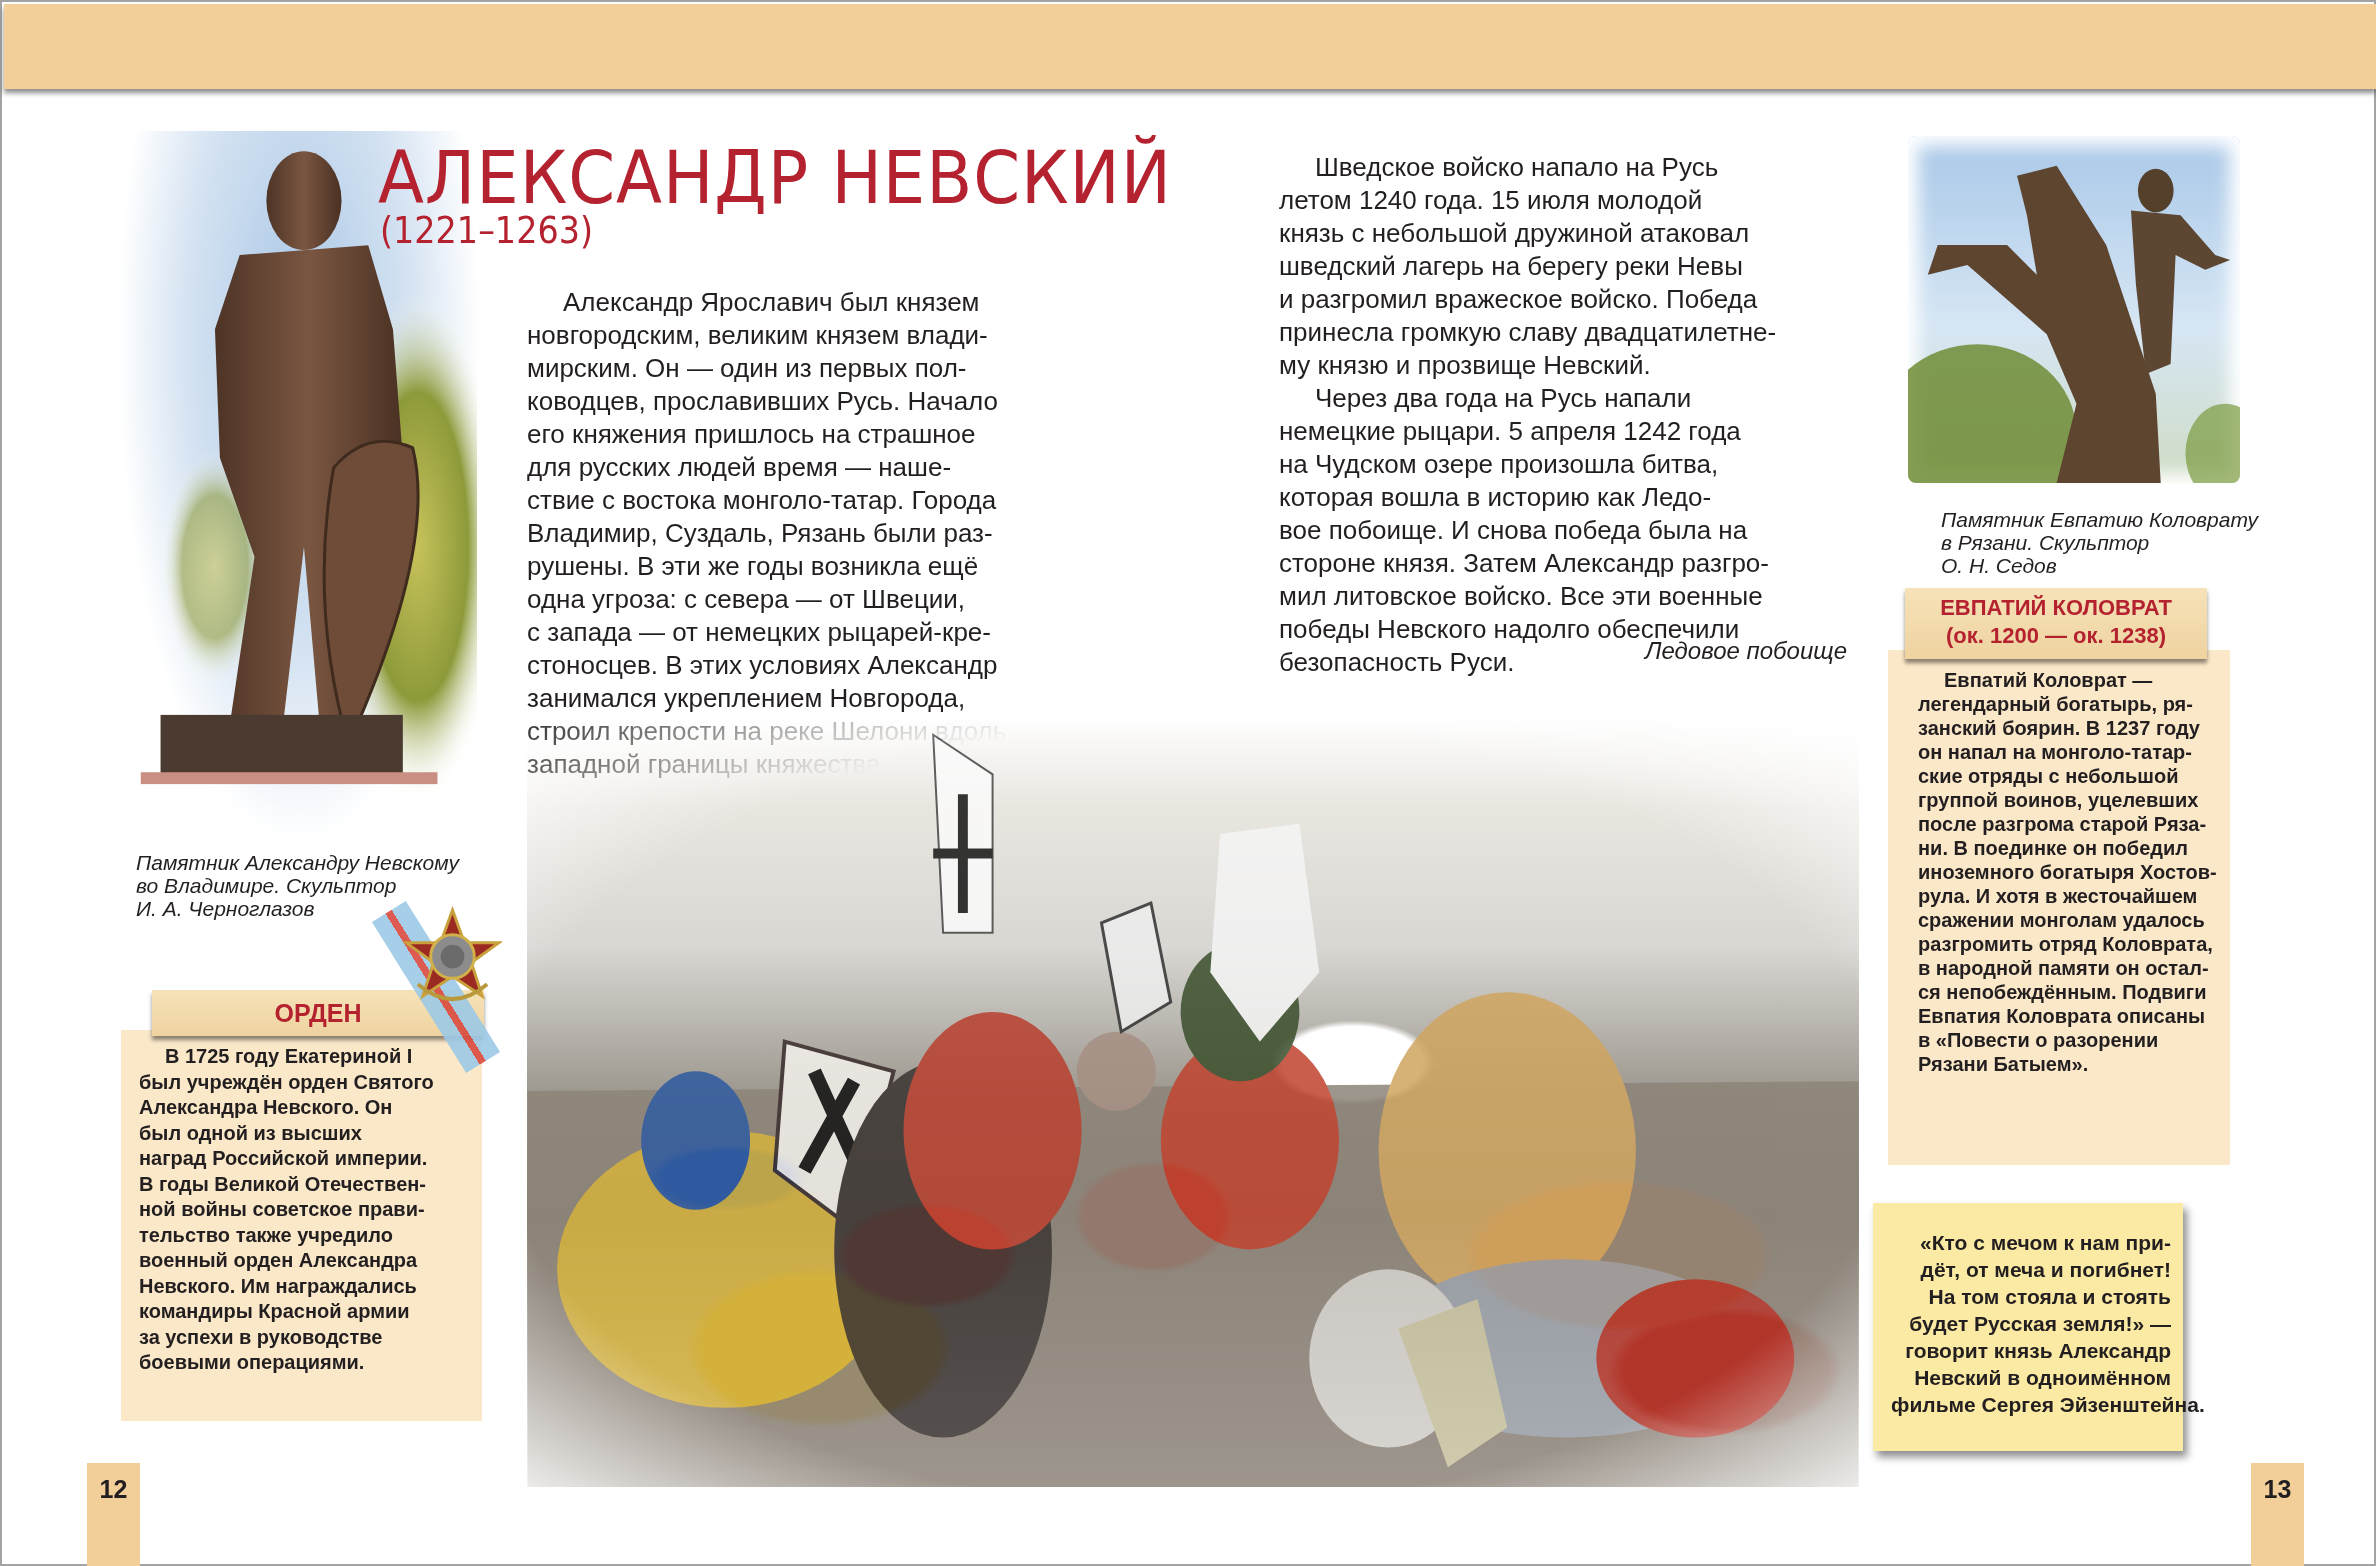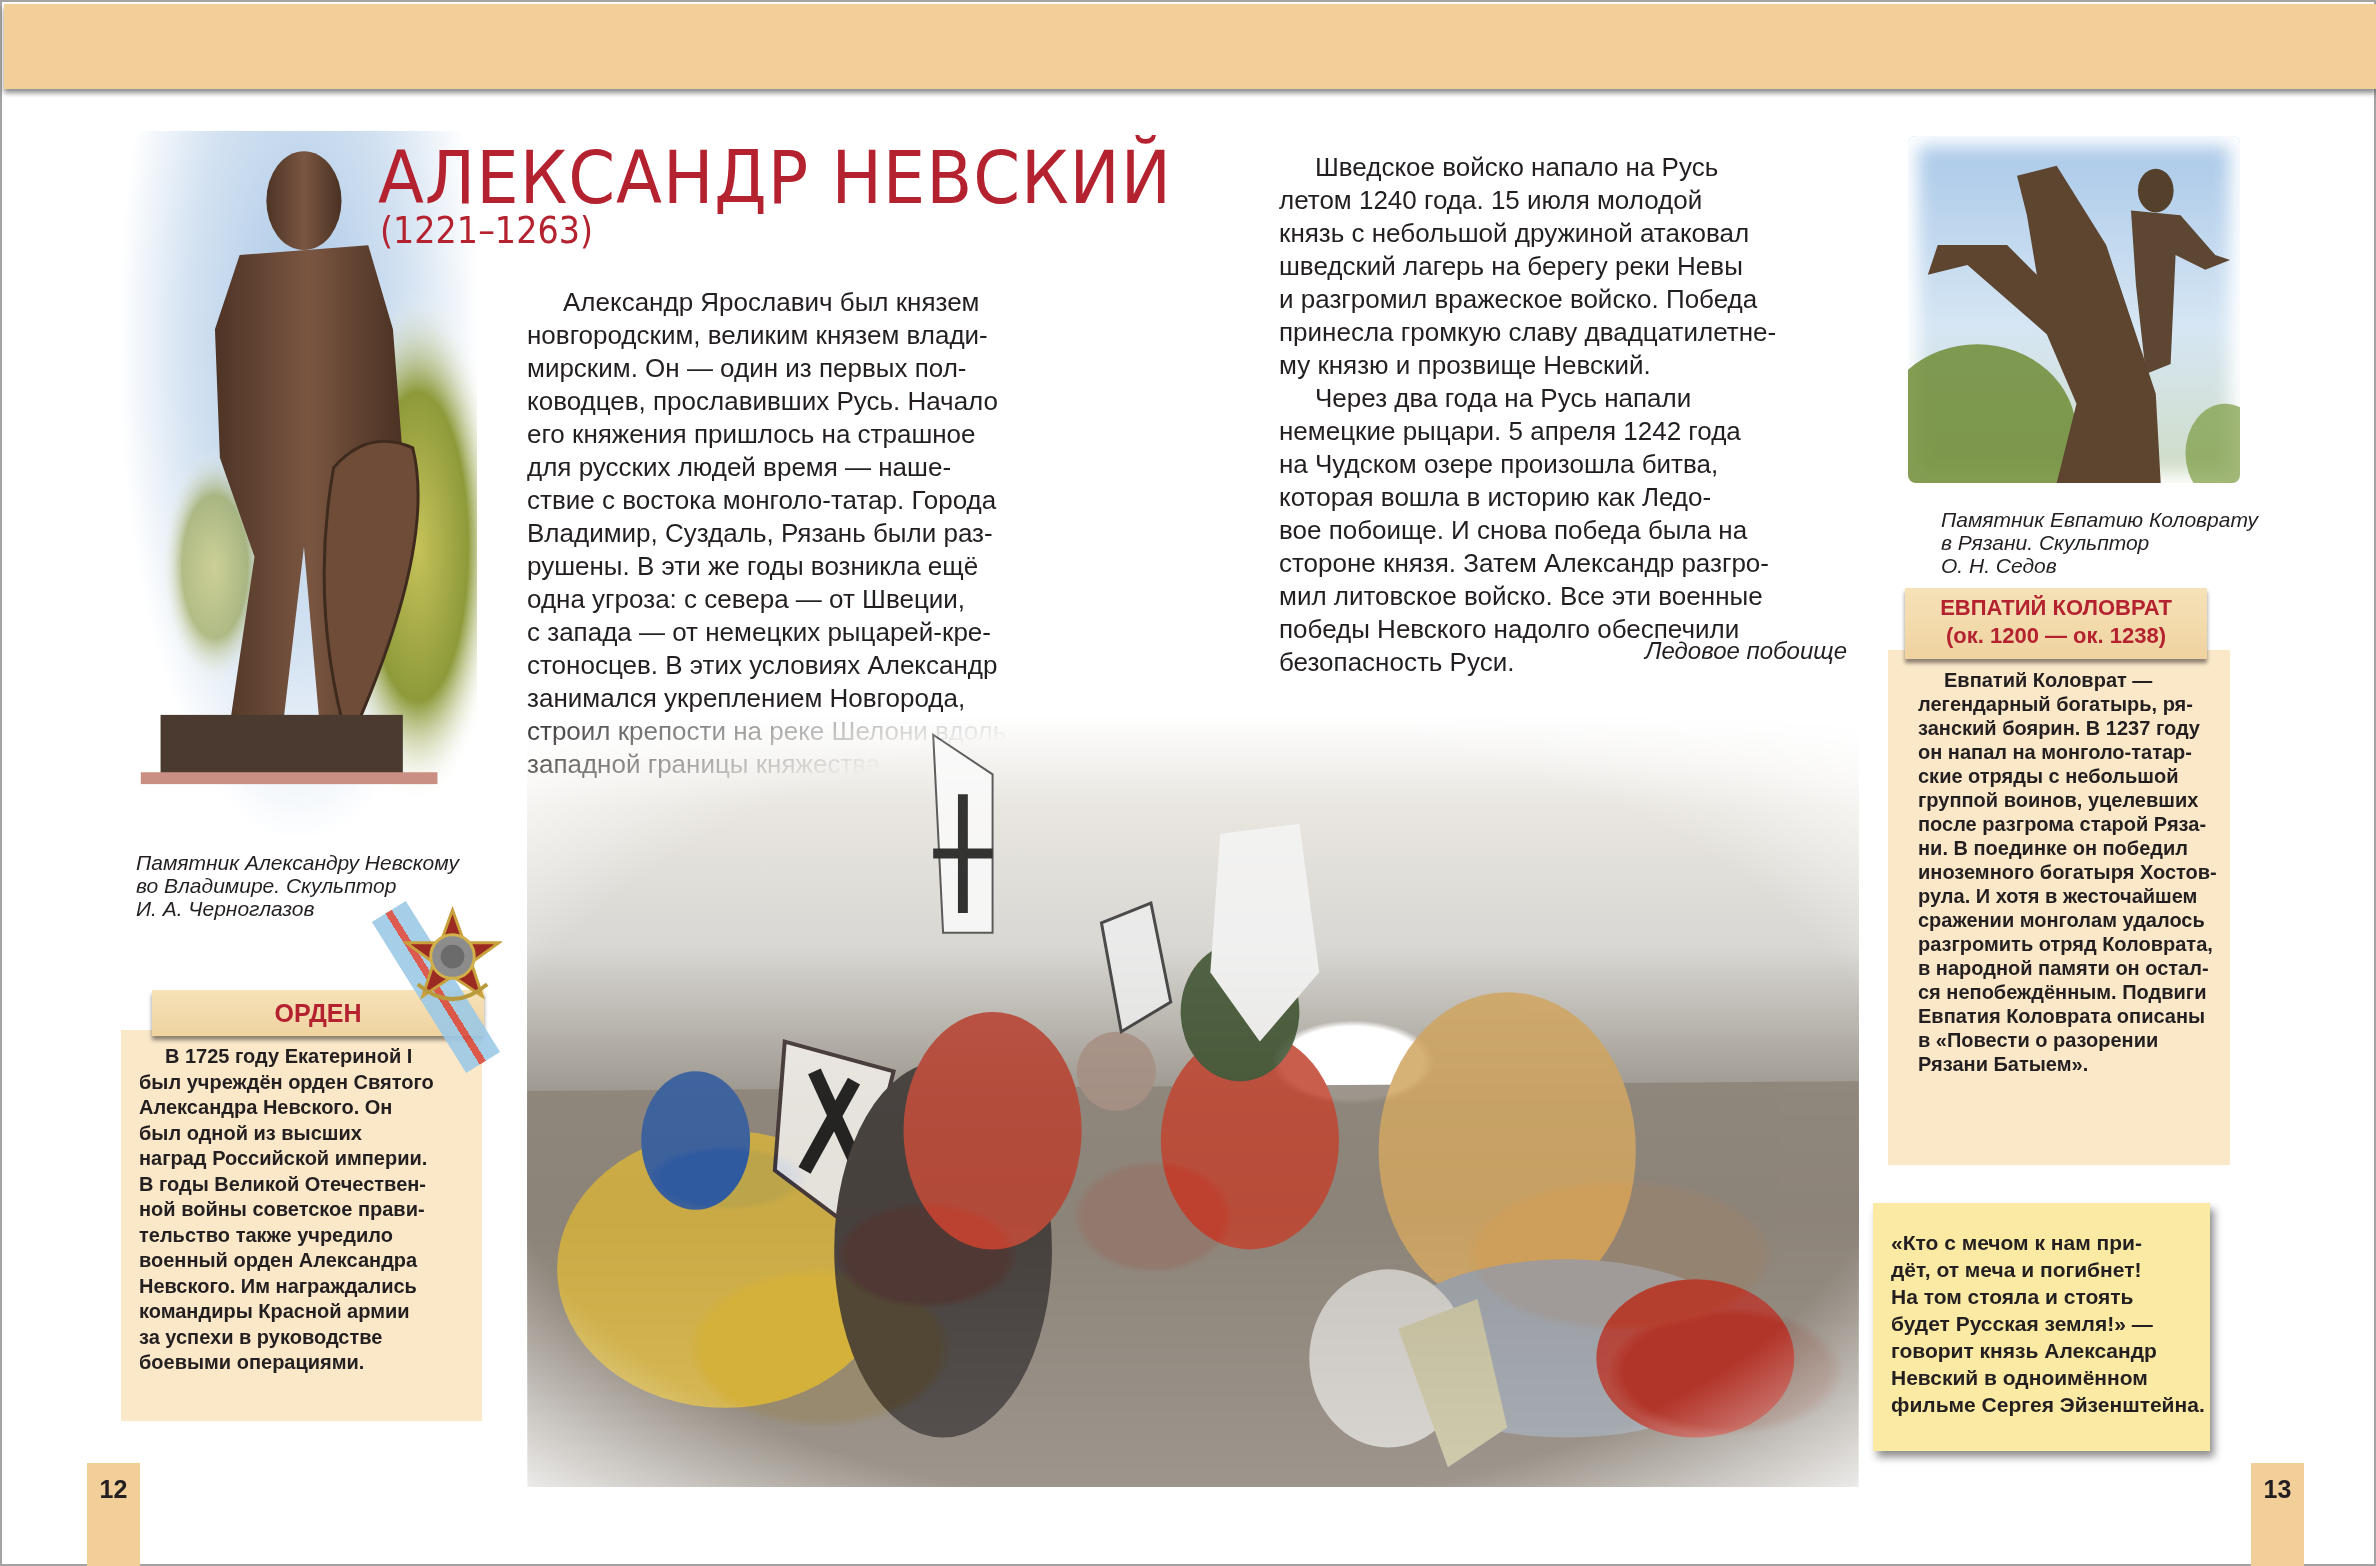--- a/index.html
+++ b/index.html
@@ -54,21 +54,21 @@
   .order-box { position: absolute; left: 119px; top: 1028px; width: 361px; height: 391px; background: #fbe8c9; padding: 14px 12px 0 18px; }
   .order-box p { font-weight: 700; font-size: 20px; line-height: 25.5px; text-indent: 26px; color: #231f20; }
 
   
   .kol-header { position: absolute; left: 1903px; top: 586px; width: 302px; height: 71px; background: linear-gradient(#f6e2b8, #efd3a0); box-shadow: 0 4px 4px rgba(0,0,0,0.45); text-align: center; padding-top: 6px; }
   .kol-header span { display: block; font-weight: 700; font-size: 22px; line-height: 28px; color: #b5222f; }
   .kol-box { position: absolute; left: 1886px; top: 648px; width: 342px; height: 515px; background: #fbe8c9; padding: 12px 12px 0 30px; }
   .kol-box p { font-weight: 700; font-size: 20px; line-height: 24px; text-indent: 26px; color: #231f20; }
 
   
-  .quote-box { position: absolute; left: 1871px; top: 1201px; width: 337px; height: 248px; background: #fbeaa4; box-shadow: 4px 6px 8px rgba(0,0,0,0.45); padding: 26px 12px 4px 18px; }
+  .quote-box { position: absolute; left: 1871px; top: 1201px; width: 310px; height: 248px; background: #fbeaa4; box-shadow: 4px 6px 8px rgba(0,0,0,0.45); padding: 26px 12px 4px 18px; text-align: right; }
   .quote-box p { font-weight: 700; font-size: 21px; line-height: 27px; color: #231f20; }
 
   
   .page-num { position: absolute; top: 1461px; width: 53px; height: 105px; background: #f2cf98; text-align: center; padding-top: 12px; font-weight: 700; font-size: 25px; color: #231f20; }
   .pn-left { left: 73px; margin-left: 12px; }
   .pn-right { left: 2249px; }
 </style>
 </head>
 <body>
 

